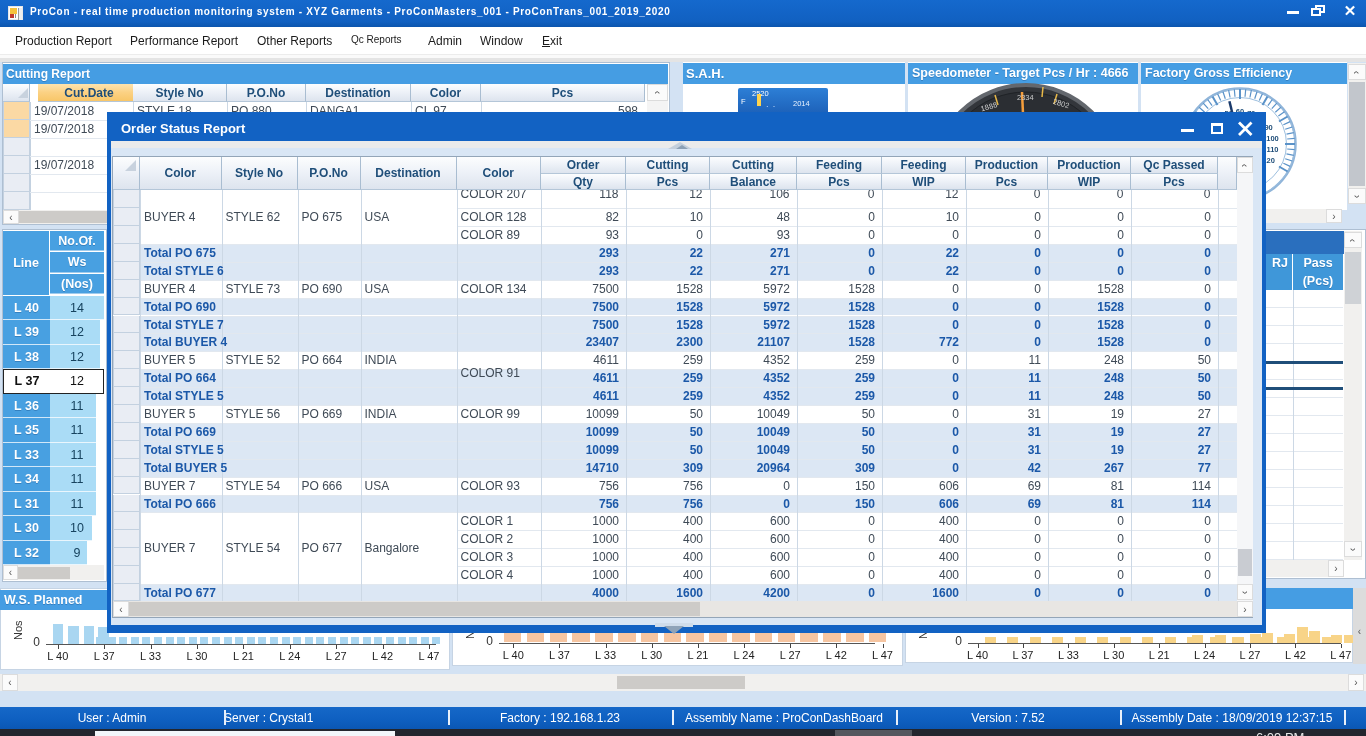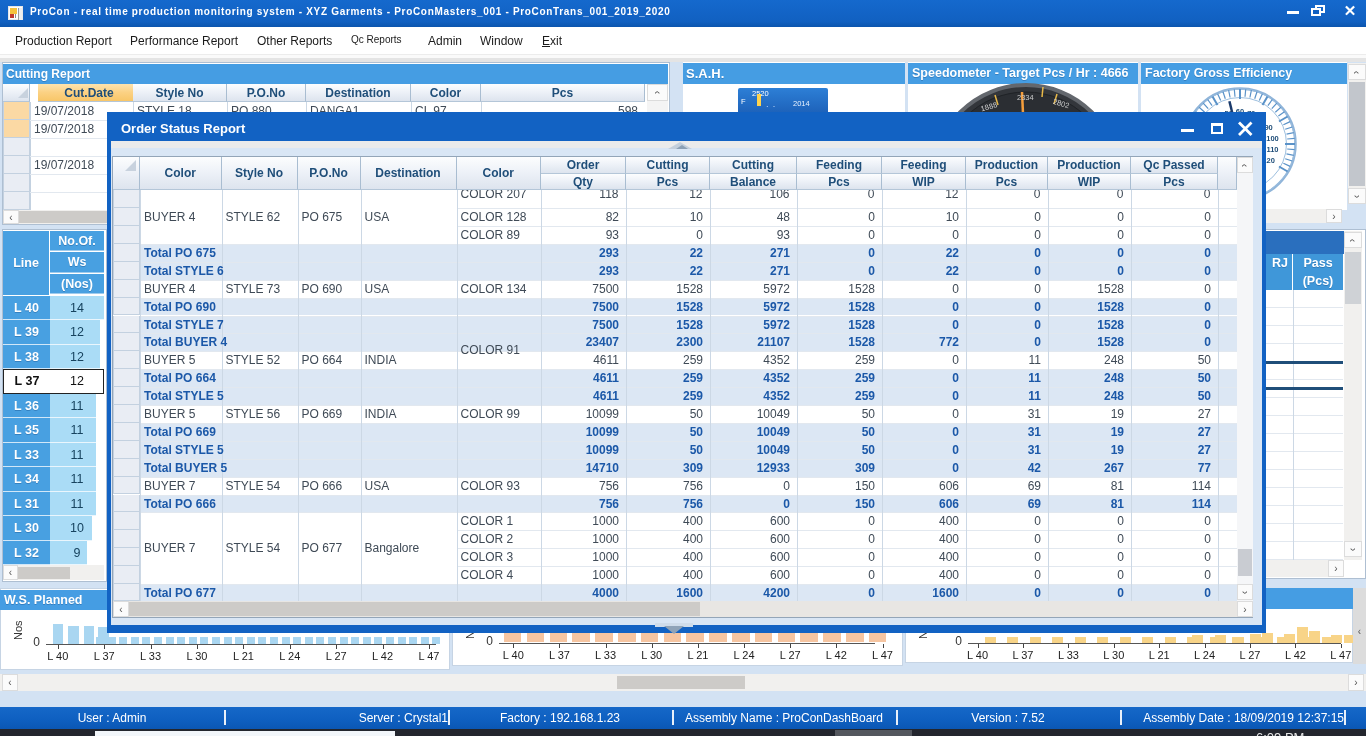--- a/index.html
+++ b/index.html
@@ -391,25 +391,25 @@
 <div class="abs chlbl" style="left:1325.8px;top:648.5px;width:30px;height:12px;text-align:center">L 47</div>
 <div class="abs " style="left:1340.8px;top:643.5px;width:1px;height:4px;background:#444"></div>
 <div class="abs " style="left:1353px;top:588px;width:13px;height:76px;background:#dcdcdc"></div>
 <div class="abs " style="left:1354px;top:625px;width:11px;height:14px;color:#555;font-size:10px;text-align:center;line-height:14px">‹</div>
 <div class="abs sb" style="left:0px;top:674px;width:1366px;height:17px;"></div>
 <div class="abs sbtn" style="left:2px;top:674px;width:16px;height:17px;">‹</div>
 <div class="abs sbtn" style="left:1348px;top:674px;width:16px;height:17px;">›</div>
 <div class="abs thumb" style="left:617px;top:676px;width:128px;height:13px;"></div>
 <div class="abs " style="left:0px;top:707px;width:1366px;height:22px;background:linear-gradient(180deg,#1668c8,#0e5fc0 60%,#0b57b4)"></div>
 <div class="abs " style="left:0px;top:711px;width:224px;height:15px;font-size:12px;color:#fff;text-align:center">User : Admin</div>
-<div class="abs " style="left:224px;top:711px;width:224px;height:15px;font-size:12px;color:#fff;text-align:right">Server : Crystal1</div>
+<div class="abs " style="left:224px;top:711px;width:224px;height:15px;font-size:12px;color:#fff;text-align:left">Server : Crystal1</div>
 <div class="abs " style="left:448px;top:711px;width:224px;height:15px;font-size:12px;color:#fff;text-align:center">Factory : 192.168.1.23</div>
 <div class="abs " style="left:672px;top:711px;width:224px;height:15px;font-size:12px;color:#fff;text-align:center">Assembly Name : ProConDashBoard</div>
 <div class="abs " style="left:896px;top:711px;width:224px;height:15px;font-size:12px;color:#fff;text-align:center">Version : 7.52</div>
-<div class="abs " style="left:1120px;top:711px;width:224px;height:15px;font-size:12px;color:#fff;text-align:right">Assembly Date : 18/09/2019 12:37:15</div>
+<div class="abs " style="left:1120px;top:711px;width:224px;height:15px;font-size:12px;color:#fff;text-align:center">Assembly Date : 18/09/2019 12:37:15</div>
 <div class="abs " style="left:224px;top:710px;width:2px;height:15px;background:#e8f0fa"></div>
 <div class="abs " style="left:448px;top:710px;width:2px;height:15px;background:#e8f0fa"></div>
 <div class="abs " style="left:672px;top:710px;width:2px;height:15px;background:#e8f0fa"></div>
 <div class="abs " style="left:896px;top:710px;width:2px;height:15px;background:#e8f0fa"></div>
 <div class="abs " style="left:1120px;top:710px;width:2px;height:15px;background:#e8f0fa"></div>
 <div class="abs " style="left:1344px;top:710px;width:2px;height:15px;background:#e8f0fa"></div>
 <div class="abs " style="left:0px;top:729px;width:1366px;height:7px;background:#23262e"></div>
 <div class="abs " style="left:95px;top:731px;width:300px;height:5px;background:#f2f6fa"></div>
 <div class="abs " style="left:835px;top:730px;width:77px;height:6px;background:#54575e"></div>
 <div class="abs " style="left:1256px;top:730px;width:72px;height:6px;overflow:hidden">
@@ -653,21 +653,21 @@
 <div class="abs num tot" style="left:710px;top:335.4px;width:80px;height:14px;white-space:nowrap">21107</div>
 <div class="abs num tot" style="left:797px;top:335.4px;width:78px;height:14px;white-space:nowrap">1528</div>
 <div class="abs num tot" style="left:882px;top:335.4px;width:77px;height:14px;white-space:nowrap">772</div>
 <div class="abs num tot" style="left:966px;top:335.4px;width:75px;height:14px;white-space:nowrap">0</div>
 <div class="abs num tot" style="left:1048px;top:335.4px;width:76px;height:14px;white-space:nowrap">1528</div>
 <div class="abs num tot" style="left:1131px;top:335.4px;width:80px;height:14px;white-space:nowrap">0</div>
 <div class="abs lbl" style="left:144px;top:353.24999999999994px;width:76.5px;height:14px;white-space:nowrap;overflow:hidden">BUYER 5</div>
 <div class="abs lbl" style="left:225.5px;top:353.24999999999994px;width:71.0px;height:14px;white-space:nowrap;overflow:hidden">STYLE 52</div>
 <div class="abs lbl" style="left:301.5px;top:353.24999999999994px;width:58.0px;height:14px;white-space:nowrap;overflow:hidden">PO 664</div>
 <div class="abs lbl" style="left:364.5px;top:353.24999999999994px;width:91.0px;height:14px;white-space:nowrap;overflow:hidden">INDIA</div>
-<div class="abs lbl" style="left:460.5px;top:343px;width:79.5px;height:14px;white-space:nowrap;overflow:hidden">COLOR 91</div>
+<div class="abs lbl" style="left:460.5px;top:366px;width:79.5px;height:14px;white-space:nowrap;overflow:hidden">COLOR 91</div>
 <div class="abs num" style="left:541px;top:353.29999999999995px;width:78px;height:14px;white-space:nowrap">4611</div>
 <div class="abs num" style="left:626px;top:353.29999999999995px;width:77px;height:14px;white-space:nowrap">259</div>
 <div class="abs num" style="left:710px;top:353.29999999999995px;width:80px;height:14px;white-space:nowrap">4352</div>
 <div class="abs num" style="left:797px;top:353.29999999999995px;width:78px;height:14px;white-space:nowrap">259</div>
 <div class="abs num" style="left:882px;top:353.29999999999995px;width:77px;height:14px;white-space:nowrap">0</div>
 <div class="abs num" style="left:966px;top:353.29999999999995px;width:75px;height:14px;white-space:nowrap">11</div>
 <div class="abs num" style="left:1048px;top:353.29999999999995px;width:76px;height:14px;white-space:nowrap">248</div>
 <div class="abs num" style="left:1131px;top:353.29999999999995px;width:80px;height:14px;white-space:nowrap">50</div>
 <div class="abs lbl tot" style="left:144px;top:371.2px;width:76.5px;height:14px;white-space:nowrap;overflow:hidden">Total PO 664</div>
 <div class="abs num tot" style="left:541px;top:371.2px;width:78px;height:14px;white-space:nowrap">4611</div>
@@ -714,21 +714,21 @@
 <div class="abs num tot" style="left:626px;top:442.79999999999995px;width:77px;height:14px;white-space:nowrap">50</div>
 <div class="abs num tot" style="left:710px;top:442.79999999999995px;width:80px;height:14px;white-space:nowrap">10049</div>
 <div class="abs num tot" style="left:797px;top:442.79999999999995px;width:78px;height:14px;white-space:nowrap">50</div>
 <div class="abs num tot" style="left:882px;top:442.79999999999995px;width:77px;height:14px;white-space:nowrap">0</div>
 <div class="abs num tot" style="left:966px;top:442.79999999999995px;width:75px;height:14px;white-space:nowrap">31</div>
 <div class="abs num tot" style="left:1048px;top:442.79999999999995px;width:76px;height:14px;white-space:nowrap">19</div>
 <div class="abs num tot" style="left:1131px;top:442.79999999999995px;width:80px;height:14px;white-space:nowrap">27</div>
 <div class="abs lbl tot" style="left:144px;top:460.7px;width:90px;height:14px;white-space:nowrap;overflow:hidden">Total BUYER 5</div>
 <div class="abs num tot" style="left:541px;top:460.7px;width:78px;height:14px;white-space:nowrap">14710</div>
 <div class="abs num tot" style="left:626px;top:460.7px;width:77px;height:14px;white-space:nowrap">309</div>
-<div class="abs num tot" style="left:710px;top:460.7px;width:80px;height:14px;white-space:nowrap">12933</div>
+<div class="abs num tot" style="left:710px;top:460.7px;width:80px;height:14px;white-space:nowrap">20964</div>
 <div class="abs num tot" style="left:797px;top:460.7px;width:78px;height:14px;white-space:nowrap">309</div>
 <div class="abs num tot" style="left:882px;top:460.7px;width:77px;height:14px;white-space:nowrap">0</div>
 <div class="abs num tot" style="left:966px;top:460.7px;width:75px;height:14px;white-space:nowrap">42</div>
 <div class="abs num tot" style="left:1048px;top:460.7px;width:76px;height:14px;white-space:nowrap">267</div>
 <div class="abs num tot" style="left:1131px;top:460.7px;width:80px;height:14px;white-space:nowrap">77</div>
 <div class="abs lbl" style="left:144px;top:478.54999999999995px;width:76.5px;height:14px;white-space:nowrap;overflow:hidden">BUYER 7</div>
 <div class="abs lbl" style="left:225.5px;top:478.54999999999995px;width:71.0px;height:14px;white-space:nowrap;overflow:hidden">STYLE 54</div>
 <div class="abs lbl" style="left:301.5px;top:478.54999999999995px;width:58.0px;height:14px;white-space:nowrap;overflow:hidden">PO 666</div>
 <div class="abs lbl" style="left:364.5px;top:478.54999999999995px;width:91.0px;height:14px;white-space:nowrap;overflow:hidden">USA</div>
 <div class="abs lbl" style="left:460.5px;top:478.59999999999997px;width:79.5px;height:14px;white-space:nowrap;overflow:hidden">COLOR 93</div>

